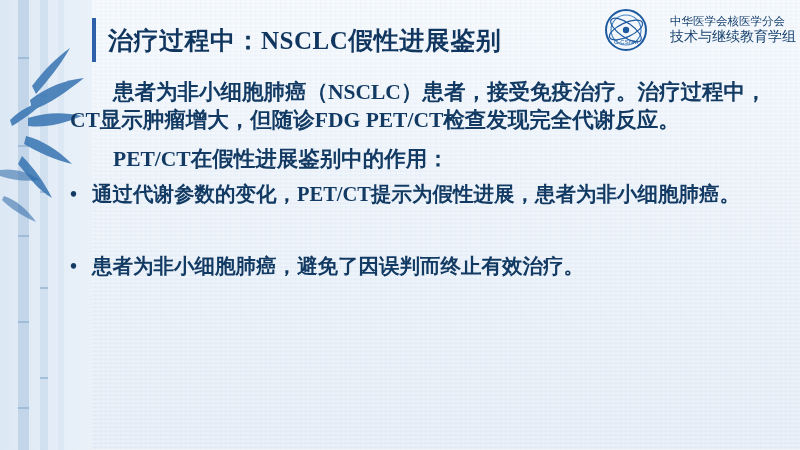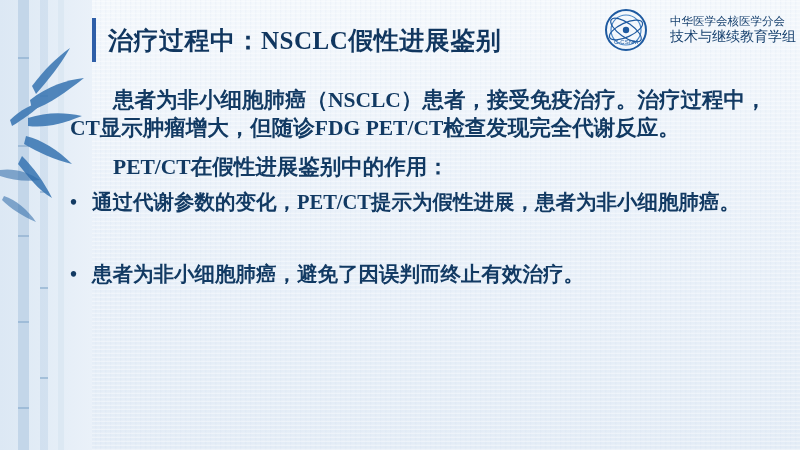--- a/index.html
+++ b/index.html
@@ -86,21 +86,21 @@
   }
   .logo-line2 {
     font-size: 14px;
     color: #16406e;
     font-family: "Liberation Sans", sans-serif;
     white-space: nowrap;
   }
   .body-text {
     position: absolute;
     left: 70px;
-    top: 86px;
+    top: 78px;
     width: 712px;
     color: #123a63;
   }
   .para {
     font-size: 21.5px;
     font-weight: bold;
     line-height: 1.32;
     margin: 0 0 2px 0;
     text-indent: 2em;
     letter-spacing: 0px;

